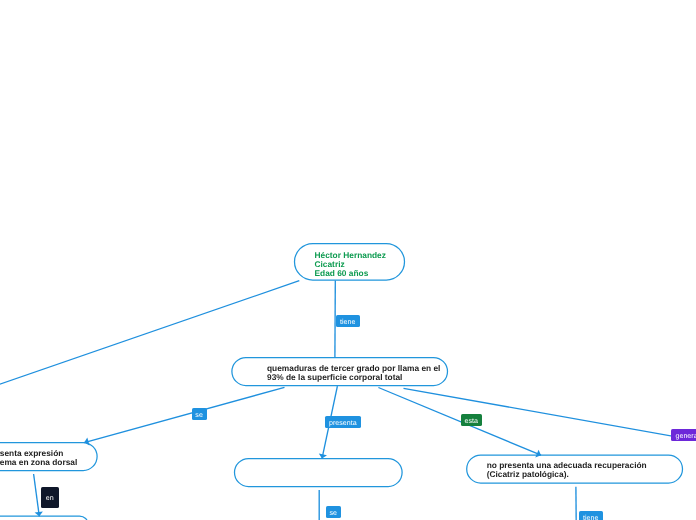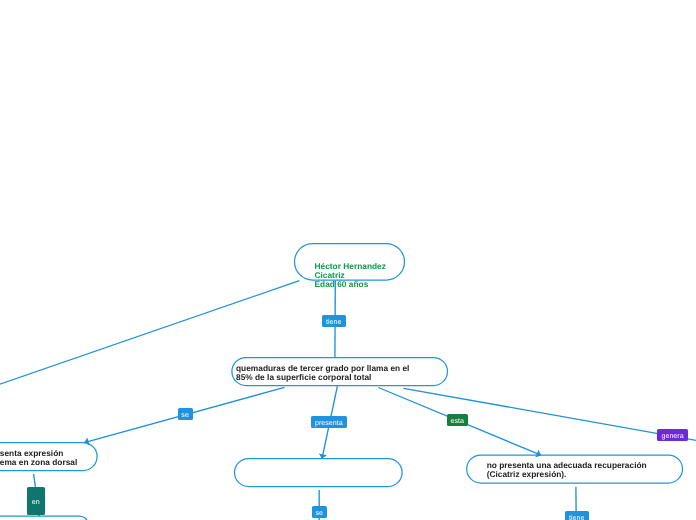--- a/index.html
+++ b/index.html
@@ -11,21 +11,21 @@
   #canvas{position:relative;width:696px;height:520px;overflow:hidden;background:#ffffff;}
   .node{position:absolute;box-sizing:border-box;
         display:flex;align-items:center;justify-content:flex-start;z-index:2;
         padding:0 20px;pointer-events:none;}
   .node-text{font-size:8.35px;font-weight:700;line-height:9px;color:#262626;
              text-align:left;white-space:nowrap;position:relative;top:1px;}
   .node.root .node-text{color:#0d9b50;}
   .edge-label{position:absolute;box-sizing:border-box;background:#1f92e0;
               color:#ffffff;border-radius:1.6px;font-size:7.1px;font-weight:400;
               display:flex;align-items:center;justify-content:center;
-              line-height:1;z-index:3;white-space:nowrap;}
+              line-height:1;z-index:3;white-space:nowrap;margin-left:14px;}
   .edge-label > span{position:relative;top:1.4px;}
 </style>
 </head>
 <body>
 
 <div id="canvas" style="background: rgb(255, 255, 255);">
   <svg id="shape-layer" width="696" height="520" viewBox="0 0 696 520">
       <g>
         <rect x="294.5" y="243.5" width="110" height="36.5" rx="18.25" ry="18.25" fill="#ffffff" stroke="#2196dc" stroke-width="1.25"></rect>
         <rect x="231.9" y="357.5" width="215.6" height="28" rx="14" ry="14" fill="#ffffff" stroke="#2196dc" stroke-width="1.25"></rect>
@@ -71,29 +71,29 @@
 <div class="edge-label" style="left: 321.5px; top: 314.8px; width: 24.5px; height: 12.6px; background: rgb(31, 146, 224); color: rgb(255, 255, 255);">
       <span>tiene</span>
     </div><div class="edge-label" style="left: 177.6px; top: 407.7px; width: 15px; height: 12.4px; background: rgb(31, 146, 224); color: rgb(255, 255, 255);">
       <span>se</span>
     </div><div class="edge-label" style="left: 310.6px; top: 415.8px; width: 36.4px; height: 12.6px; background: rgb(31, 146, 224); color: rgb(255, 255, 255);">
       <span>presenta</span>
     </div><div class="edge-label" style="left: 446.5px; top: 414.1px; width: 21.3px; height: 12.2px; background: #15803d; color: rgb(255, 255, 255);">
       <span>esta</span>
     </div><div class="edge-label" style="left: 657.4px; top: 428.8px; width: 30.4px; height: 12.4px; background: #6d28d9; color: rgb(255, 255, 255);">
       <span>genera</span>
-    </div><div class="edge-label" style="left: 26.5px; top: 486.8px; width: 18.5px; height: 28px; background: #0f766e; color: rgb(255, 255, 255);">
+    </div><div class="edge-label" style="left: 26.5px; top: 486.8px; width: 18.5px; height: 21px; background: #0f172a; color: rgb(255, 255, 255);">
       <span>en</span>
     </div><div class="edge-label" style="left: 311.5px; top: 505.8px; width: 15.6px; height: 12.5px; background: rgb(31, 146, 224); color: rgb(255, 255, 255);">
       <span>se</span>
     </div><div class="edge-label" style="left: 564.5px; top: 510.8px; width: 24.5px; height: 12.6px; background: rgb(31, 146, 224); color: rgb(255, 255, 255);">
       <span>tiene</span>
-    </div><div class="node root" style="left: 294.5px; top: 256px; width: 110px; height: 36.5px;">
+    </div><div class="node root" style="left: 294.5px; top: 245px; width: 110px; height: 36.5px;">
       <div class="node-text" style="color: rgb(13, 155, 80);"><span>Héctor Hernandez</span><br><span>Cicatriz</span><br><span>Edad 60 años</span></div>
-    </div><div class="node" style="left: 216px; top: 357.5px; width: 215.6px; height: 28px;">
-      <div class="node-text" style="color: rgb(31, 31, 31);"><span>quemaduras de tercer grado por llama en el</span><br><span>85% de la superficie corporal total</span></div>
+    </div><div class="node" style="left: 247px; top: 357.5px; width: 215.6px; height: 28px;">
+      <div class="node-text" style="color: rgb(31, 31, 31);"><span>quemaduras de tercer grado por llama en el</span><br><span>93% de la superficie corporal total</span></div>
     </div><div class="node" style="left: -33.2px; top: 442.5px; width: 130.3px; height: 28px;">
       <div class="node-text" style="color: rgb(31, 31, 31);"><span>presenta expresión</span><br><span>eritema en zona dorsal</span></div>
     </div><div class="node" style="left: 466.7px; top: 455px; width: 215.8px; height: 28px; border-radius: 7px;">
-      <div class="node-text" style="color: rgb(31, 31, 31);"><span>no presenta una adecuada recuperación</span><br><span>(Cicatriz expresión).</span></div>
+      <div class="node-text" style="color: rgb(31, 31, 31);"><span>no presenta una adecuada recuperación</span><br><span>(Cicatriz patológica).</span></div>
     </div><div class="node" style="left: -41.9px; top: 516px; width: 130px; height: 17px;">
       <div class="node-text" style="color: rgb(31, 31, 31);"><span></span></div>
     </div></div>
 
 </body></html>

